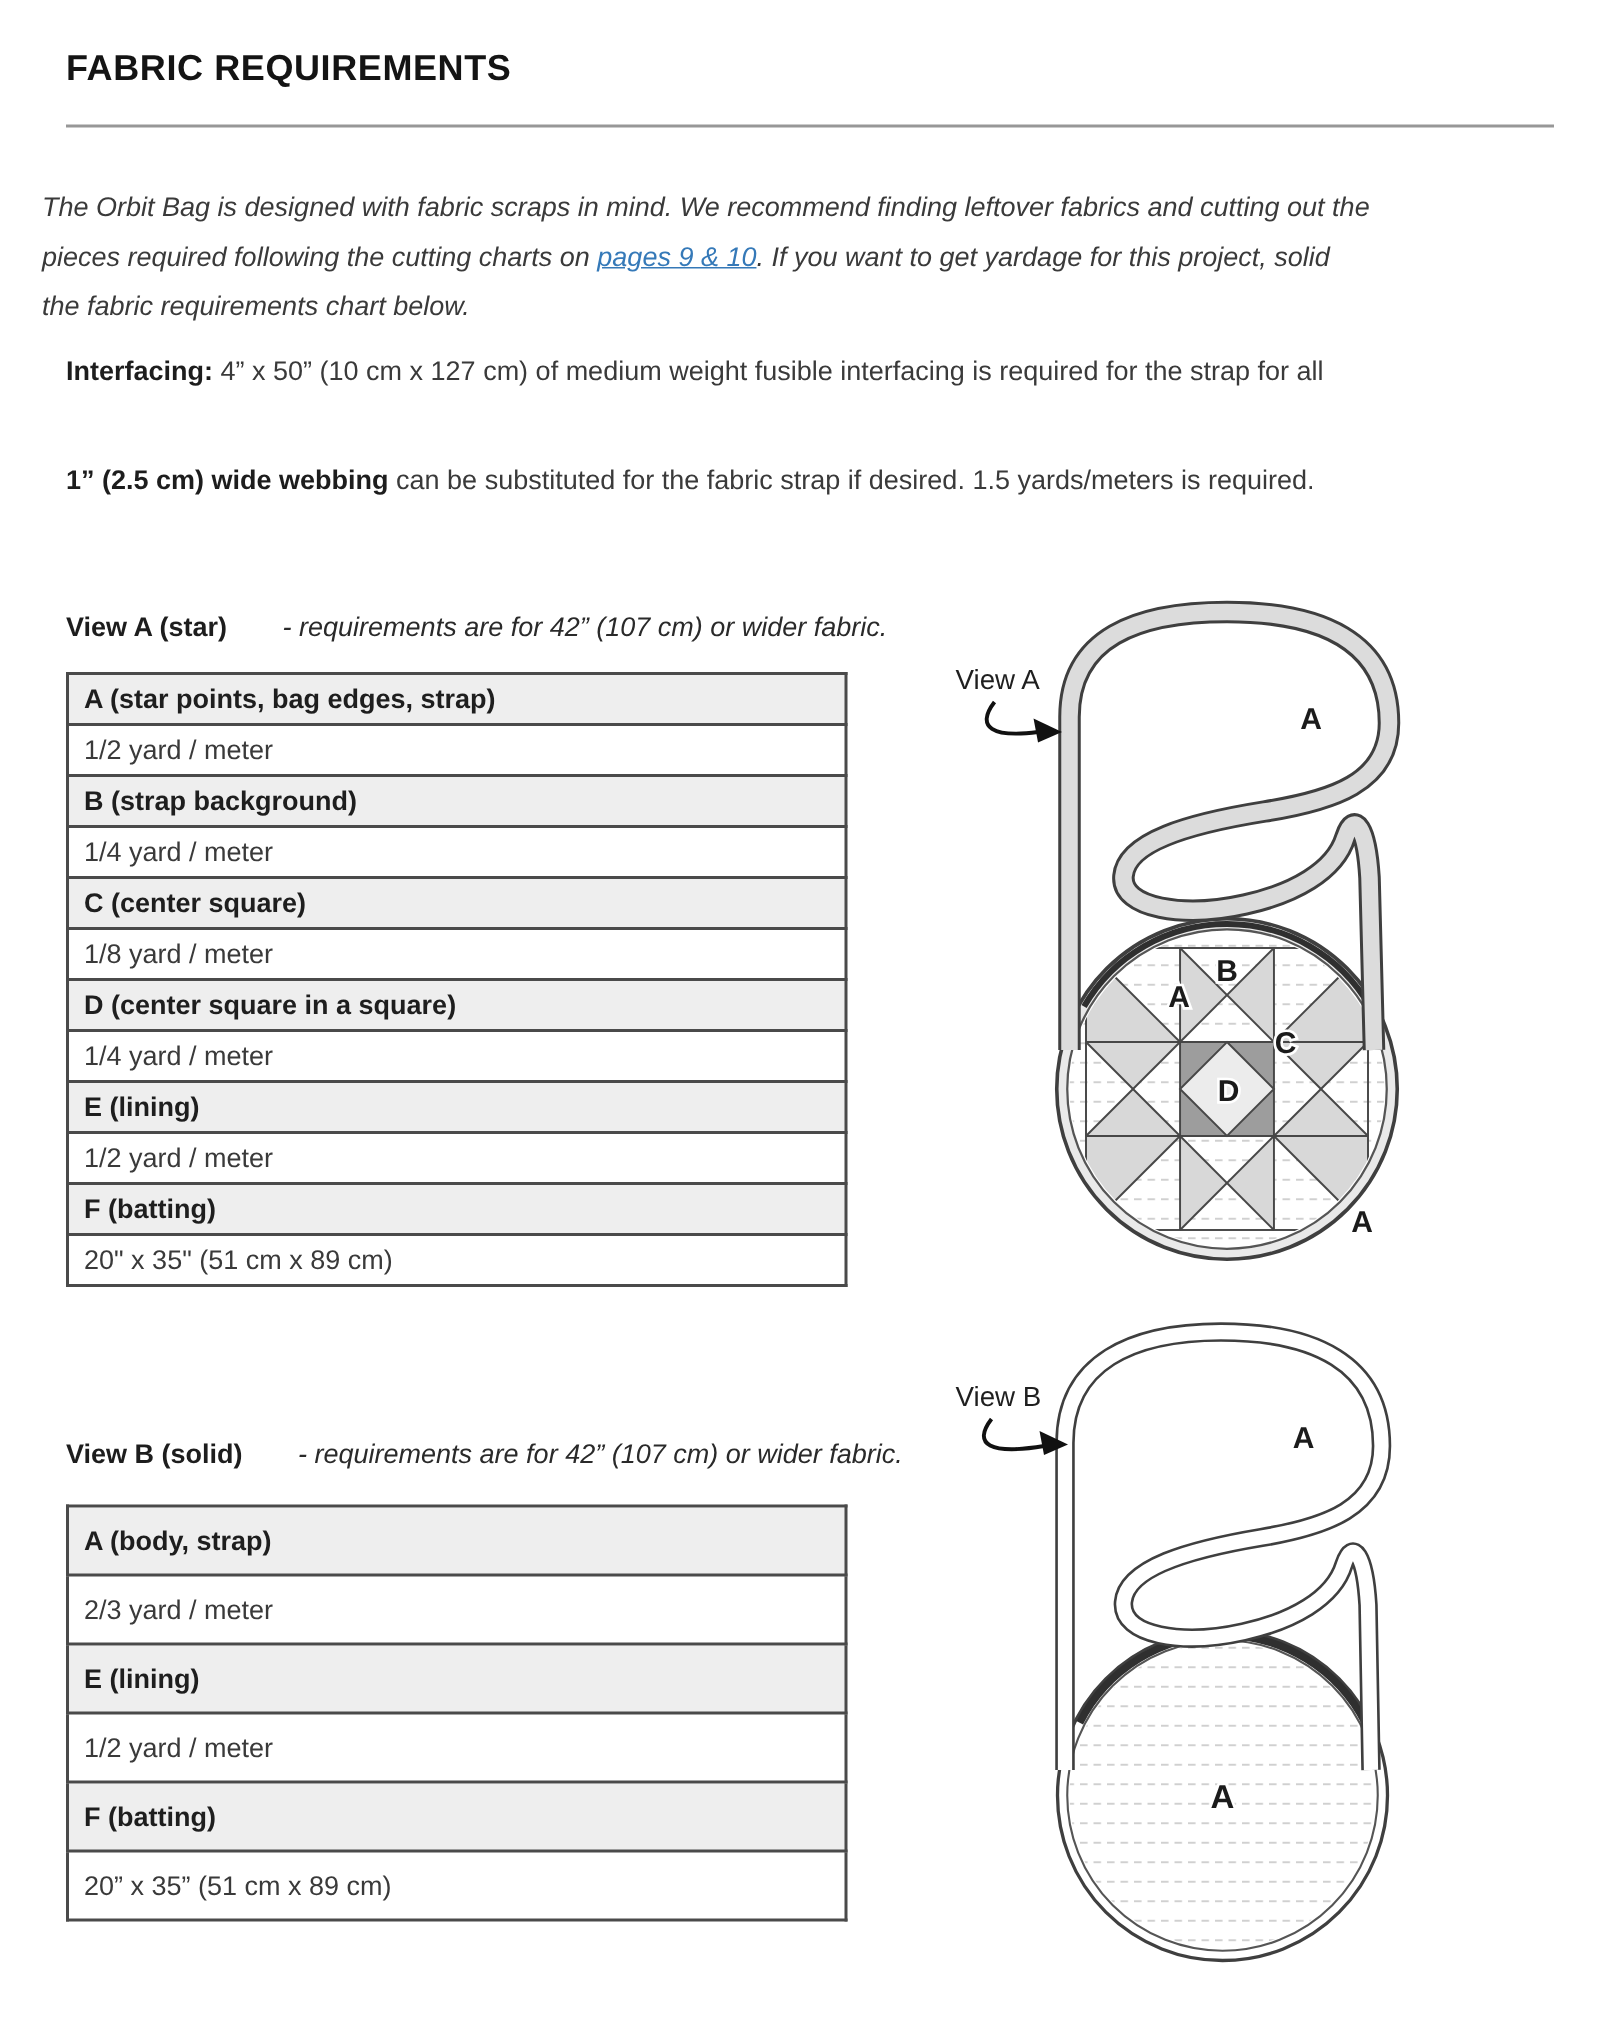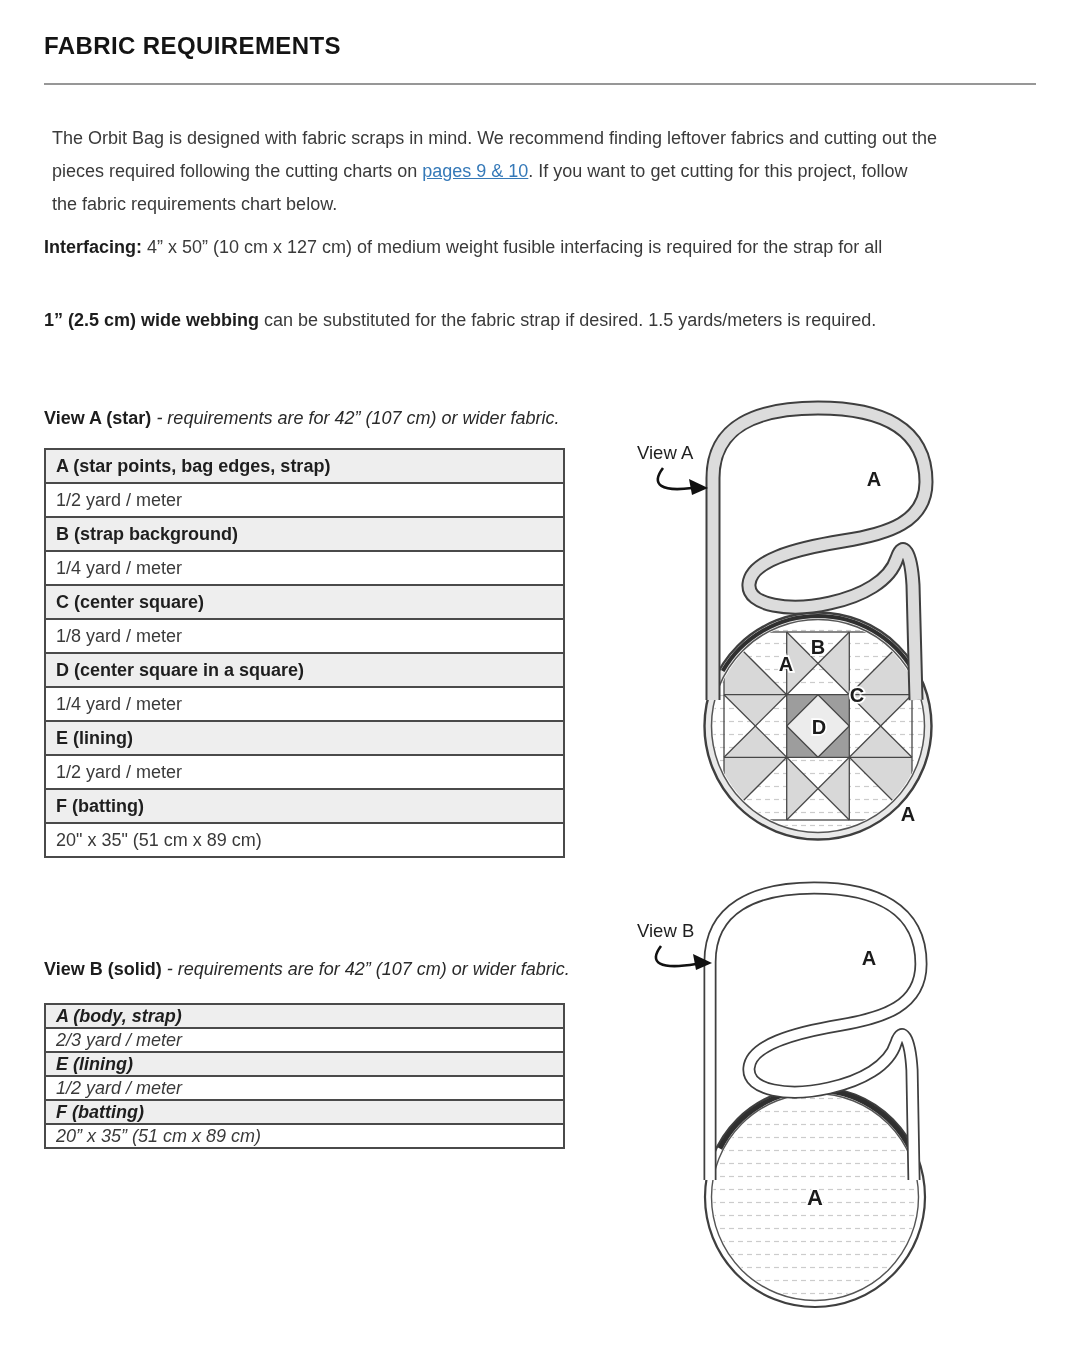--- a/index.html
+++ b/index.html
@@ -13,59 +13,59 @@
     left: 44px; top: 32px; font-size: 24px; font-weight: bold;
     letter-spacing: 0.4px; color: #141414;
   }
   .title-rule {
     left: 44px; top: 83px; width: 992px; height: 0;
     border-top: 2px solid #979797;
   }
   .para { font-size: 18px; color: #3a3a3a; }
   .para .tline { line-height: 33px; white-space: nowrap; }
   .para b, .section-heading b { color: #1d1d1d; }
-  #intro-para { left: 52px; top: 122px; }
+  #intro-para { left: 28px; top: 122px; font-style: italic; }
   #interfacing-para { left: 44px; top: 231px; }
   #webbing-para { left: 44px; top: 304px; }
   a.doclink { color: #3579b8; text-decoration: underline; cursor: pointer; }
   .section-heading {
     left: 44px; font-size: 18px; line-height: 24px; white-space: nowrap; color: #2a2a2a;
   }
   #view-a-heading { top: 406px; }
   #view-b-heading { top: 957px; }
-  .section-heading .note { font-style: italic; }
+  .section-heading .note { font-style: italic; margin-left: 32px; }
   table.req { border-collapse: collapse; table-layout: fixed; width: 521px; }
   table.req td {
     border: 2px solid #4a4a4a; font-size: 18px; padding: 0 8px 0 10px;
     vertical-align: middle; overflow: hidden; white-space: nowrap;
   }
   tr.hdr td { background: #eeeeee; font-weight: bold; color: #1e1e1e; }
   tr.val td { background: #ffffff; color: #3a3a3a; border-radius: 10px; }
   #table-view-a { left: 44px; top: 448px; }
   #table-view-a td { height: 34px; }
   #table-view-b { left: 44px; top: 1003px; }
-  #table-view-b td { height: 24px; font-style: italic; }
+  #table-view-b td { height: 46px; }
   svg text { font-family: "Liberation Sans", sans-serif; }
   svg .caption { font-size: 18.5px; fill: #1f1f1f; }
   svg .piece-label {
     font-size: 20px; font-weight: bold; fill: #1b1b1b;
     paint-order: stroke; stroke: #ffffff; stroke-width: 3.5px; text-anchor: middle;
   }
   #view-a-illustration { left: 612px; top: 392px; }
   #view-b-illustration { left: 608px; top: 872px; }
 </style>
 </head>
 <body>
 
 <div class="abs page-title">FABRIC REQUIREMENTS</div>
 <div class="abs title-rule"></div>
 
 <div class="abs para" id="intro-para">
   <div class="tline">The Orbit Bag is designed with fabric scraps in mind. We recommend finding leftover fabrics and cutting out the</div>
-  <div class="tline"><span>pieces required following the cutting charts on </span><a class="doclink">pages 9 &amp; 10</a><span>. If you want to get cutting for this project, follow</span></div>
+  <div class="tline"><span>pieces required following the cutting charts on </span><a class="doclink">pages 9 &amp; 10</a><span>. If you want to get yardage for this project, solid</span></div>
   <div class="tline">the fabric requirements chart below.</div>
 </div>
 
 <div class="abs para" id="interfacing-para">
   <div class="tline"><b>Interfacing:</b><span> 4” x 50” (10 cm x 127 cm) of medium weight fusible interfacing is required for the strap for all</span></div>
 </div>
 
 <div class="abs para" id="webbing-para">
   <div class="tline"><b>1” (2.5 cm) wide webbing</b><span> can be substituted for the fabric strap if desired. 1.5 yards/meters is required.</span></div>
 </div>

